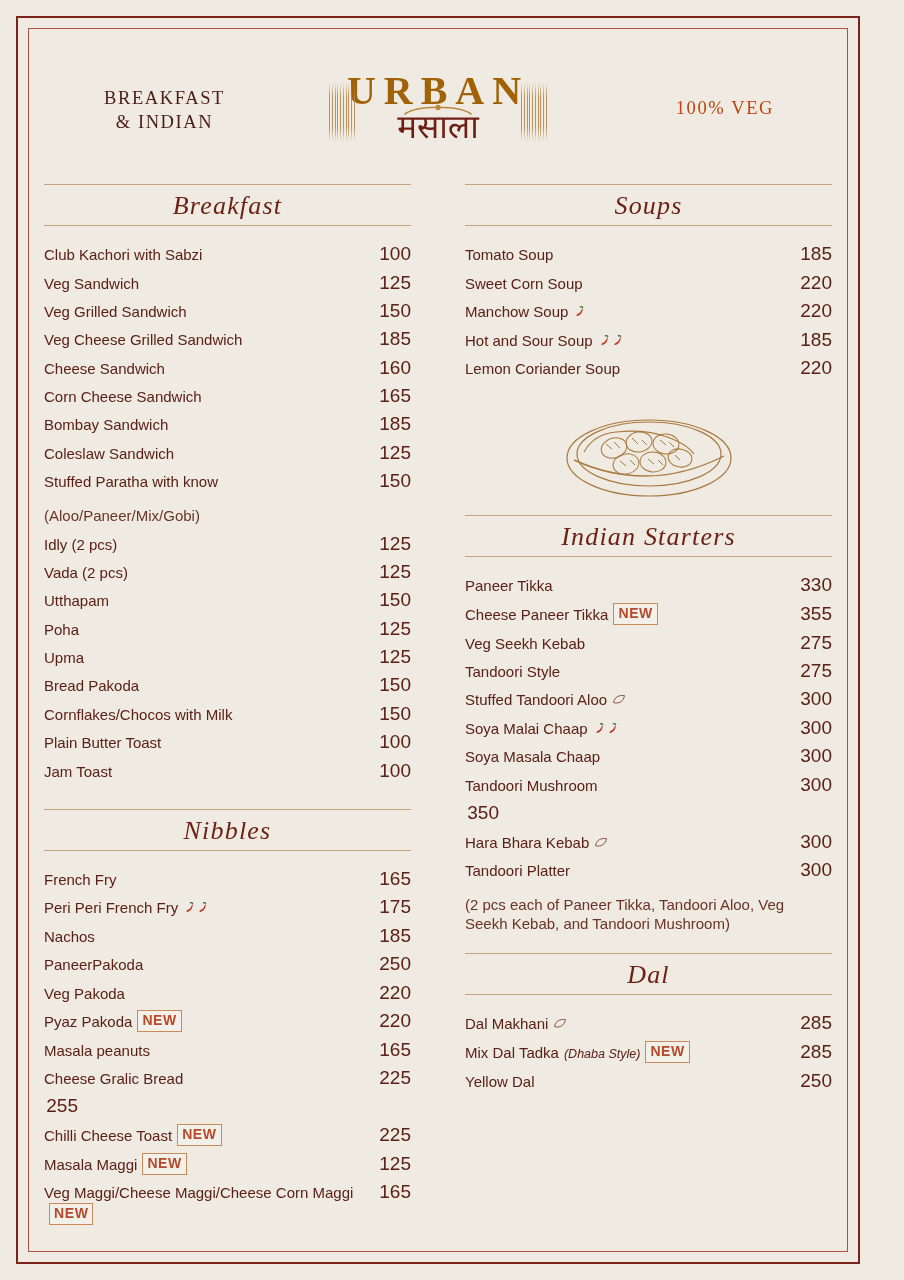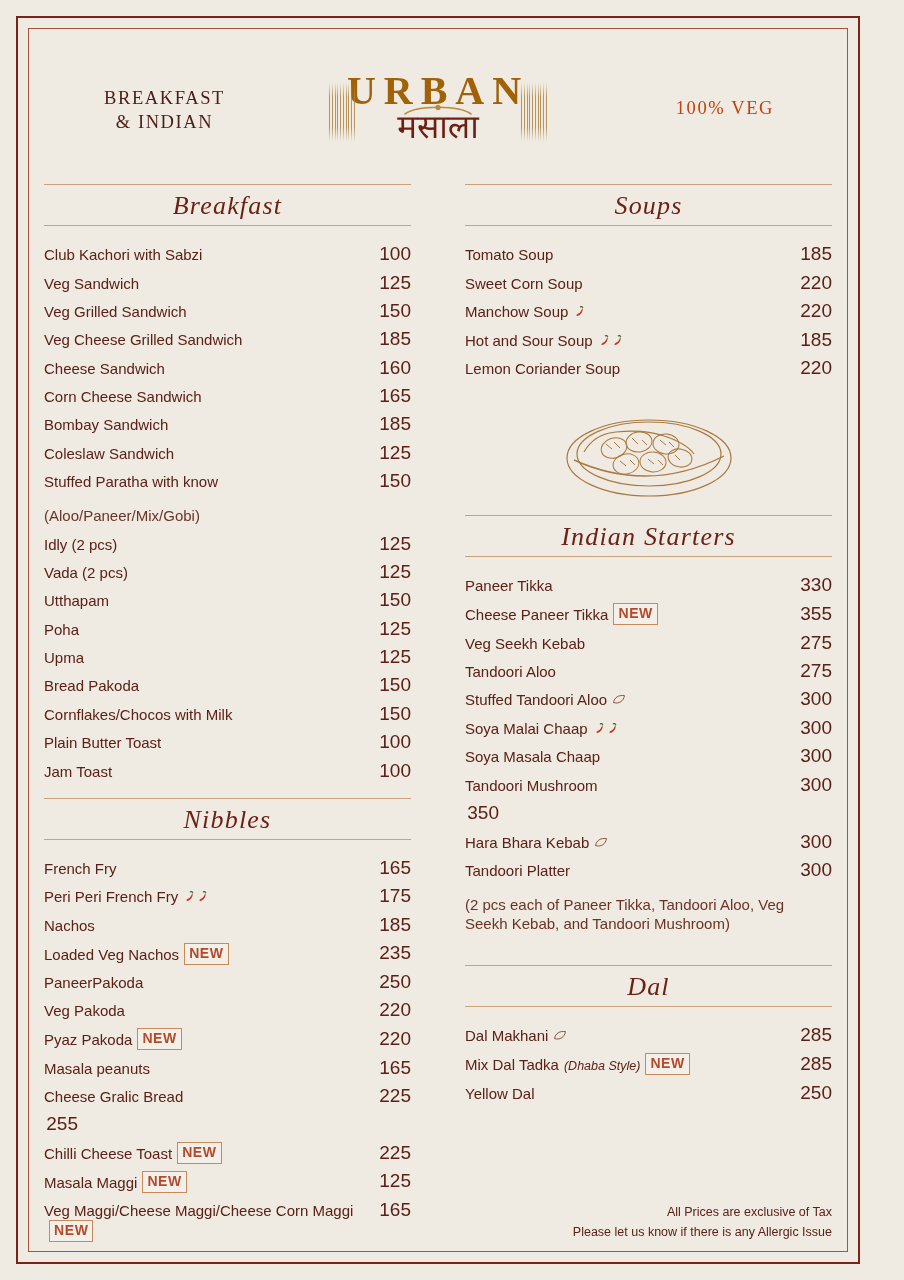--- a/index.html
+++ b/index.html
@@ -329,21 +329,21 @@
                 <div class="item-left"><span class="item-name">Plain Butter Toast</span></div>
                 <div class="price">100</div>
               </li>
               <li class="item">
                 <div class="item-left"><span class="item-name">Jam Toast</span></div>
                 <div class="price">100</div>
               </li>
             </ul>
         </div>
 
-        <div style="margin-top:13px;">
+        <div style="margin-top:24px;">
           <div class="rule top"></div>
           <h2 class="section-title">Nibbles</h2>
           <div class="rule"></div>
           <ul class="items" id="list-nibbles">
               <li class="item">
                 <div class="item-left"><span class="item-name">French Fry</span></div>
                 <div class="price">165</div>
               </li>
               <li class="item">
                 <div class="item-left"><span class="item-name">Peri Peri French Fry</span><span class="chili"><svg width="13" height="13" viewBox="0 0 16 16">
@@ -351,24 +351,20 @@
                       <path d="M11.6 3.4 C 13 6.5, 10 13, 5.5 13.5 C 3 13.7, 4.5 11.6, 6.6 10.6 C 9 9.4, 10.6 6.6, 11.6 3.4 Z" fill="#c0392b"></path>
                     </svg><svg width="13" height="13" viewBox="0 0 16 16">
                       <path d="M12 3 q-1.2 -1.4 -3 -0.7" stroke="#2f6b2a" stroke-width="1.4" fill="none" stroke-linecap="round"></path>
                       <path d="M11.6 3.4 C 13 6.5, 10 13, 5.5 13.5 C 3 13.7, 4.5 11.6, 6.6 10.6 C 9 9.4, 10.6 6.6, 11.6 3.4 Z" fill="#c0392b"></path>
                     </svg></span></div>
                 <div class="price">175</div>
               </li>
               <li class="item">
                 <div class="item-left"><span class="item-name">Nachos</span></div>
                 <div class="price">185</div>
-              </li>
-              <li class="item">
-                <div class="item-left"><span class="item-name">Loaded Veg Nachos</span><span class="badge-new">NEW</span></div>
-                <div class="price">235</div>
               </li>
               <li class="item">
                 <div class="item-left"><span class="item-name">PaneerPakoda</span></div>
                 <div class="price">250</div>
               </li>
               <li class="item">
                 <div class="item-left"><span class="item-name">Veg Pakoda</span></div>
                 <div class="price">220</div>
               </li>
               <li class="item">
@@ -473,21 +469,21 @@
               </li>
               <li class="item">
                 <div class="item-left"><span class="item-name">Cheese Paneer Tikka</span><span class="badge-new">NEW</span></div>
                 <div class="price">355</div>
               </li>
               <li class="item">
                 <div class="item-left"><span class="item-name">Veg Seekh Kebab</span></div>
                 <div class="price">275</div>
               </li>
               <li class="item">
-                <div class="item-left"><span class="item-name">Tandoori Aloo</span></div>
+                <div class="item-left"><span class="item-name">Tandoori Style</span></div>
                 <div class="price">275</div>
               </li>
               <li class="item">
                 <div class="item-left"><span class="item-name">Stuffed Tandoori Aloo</span><span class="leaf"><svg width="14" height="13" viewBox="0 0 18 16">
                       <path d="M2 12 C 3 5, 9 2, 16 3 C 15 10, 9 14, 2 12 Z" fill="none" stroke="#7a3a22" stroke-width="1.1"></path>
                     </svg></span></div>
                 <div class="price">300</div>
               </li>
               <li class="item">
                 <div class="item-left"><span class="item-name">Soya Malai Chaap</span><span class="chili"><svg width="13" height="13" viewBox="0 0 16 16">
@@ -516,21 +512,21 @@
                     </svg></span></div>
                 <div class="price">300</div>
               </li>
               <li class="item">
                 <div class="item-left"><span class="item-name">Tandoori Platter</span><span class="item-sub">(2 pcs each of Paneer Tikka, Tandoori Aloo, Veg Seekh Kebab, and Tandoori Mushroom)</span></div>
                 <div class="price">300</div>
               </li>
             </ul>
         </div>
 
-        <div style="margin-top:28px;">
+        <div style="margin-top:16px;">
           <div class="rule top"></div>
           <h2 class="section-title">Dal</h2>
           <div class="rule"></div>
           <ul class="items" id="list-dal">
               <li class="item">
                 <div class="item-left"><span class="item-name">Dal Makhani</span><span class="leaf"><svg width="14" height="13" viewBox="0 0 18 16">
                       <path d="M2 12 C 3 5, 9 2, 16 3 C 15 10, 9 14, 2 12 Z" fill="none" stroke="#7a3a22" stroke-width="1.1"></path>
                     </svg></span></div>
                 <div class="price">285</div>
               </li>
@@ -538,21 +534,17 @@
                 <div class="item-left"><span class="item-name">Mix Dal Tadka</span><span style="font-style: italic; font-size: 12.5px; margin-left: 5px;">(Dhaba Style)</span><span class="badge-new">NEW</span></div>
                 <div class="price">285</div>
               </li>
               <li class="item">
                 <div class="item-left"><span class="item-name">Yellow Dal</span></div>
                 <div class="price">250</div>
               </li>
             </ul>
         </div>
 
-        <div class="footer">
-          <div>All Prices are exclusive of Tax</div>
-          <div>Please let us know if there is any Allergic Issue</div>
-        </div>
 
       </div>
     </div>
   </div>
 </div>
 
 </body></html>

